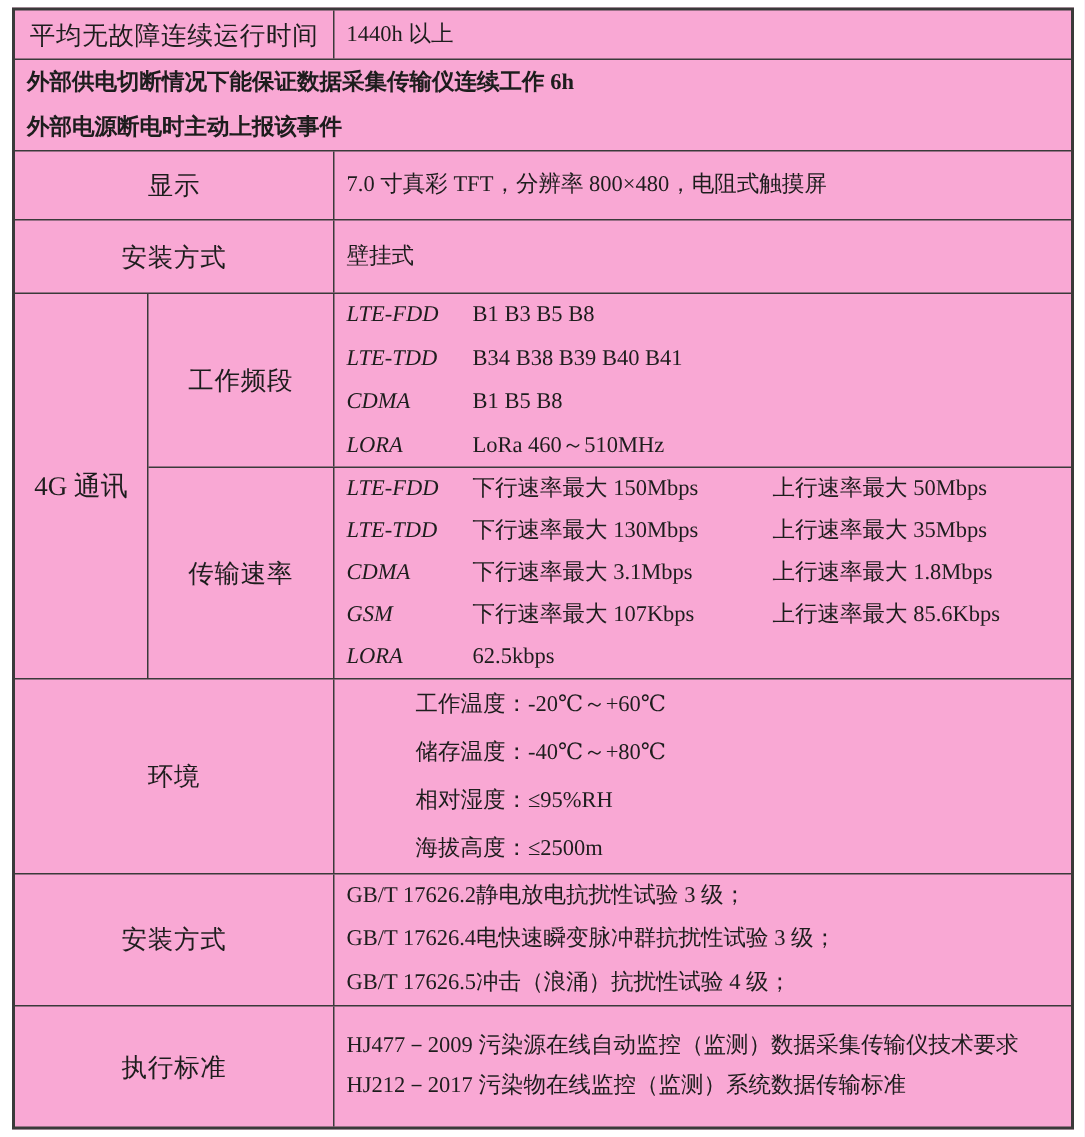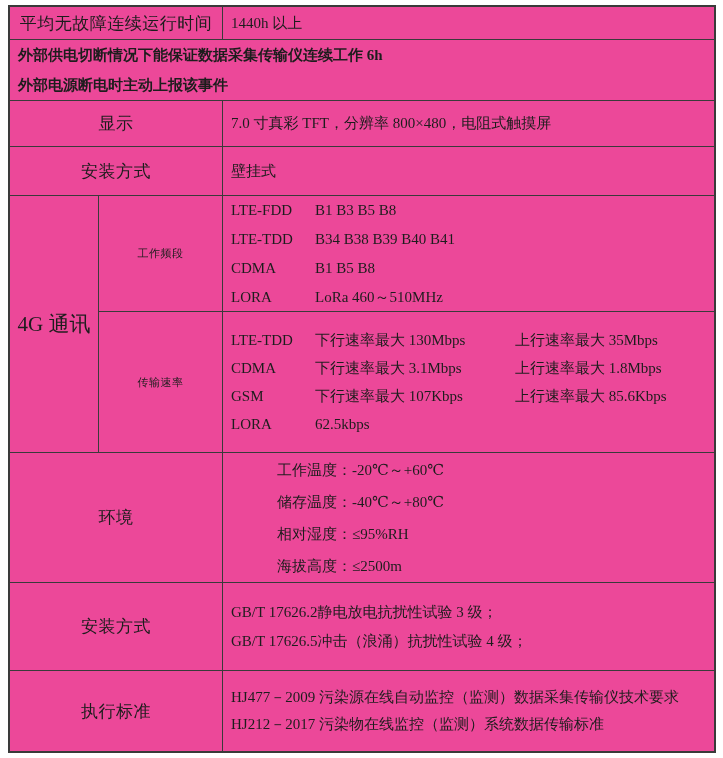--- a/index.html
+++ b/index.html
@@ -7,21 +7,21 @@
   body {
     font-family:"Liberation Serif","DejaVu Serif",serif;
     color:#1d1d1d;
     position:relative;
   }
   .spec-table {
     position:absolute; left:8px; top:5px;
     width:708px; height:748px;
     border:2px solid #3a3a3a;
     display:flex; flex-direction:column;
-    background:#ec4899;
+    background:#f9a8d4;
     justify-content:flex-end;
   }
   .trow { display:flex; flex-shrink:0; border-bottom:1px solid #3a3a3a; }
   .trow.last { border-bottom:none; flex:1; }
   .lbl {
     width:213px; flex-shrink:0;
     border-right:1px solid #3a3a3a;
     display:flex; align-items:center; justify-content:center;
     font-size:17px; text-align:center;
     letter-spacing:0.5px;
@@ -35,32 +35,32 @@
   .line { white-space:pre-wrap; line-height:29px; }
   .lh30 .line { line-height:30px;font-weight:bold; }
   .lh28 .line { line-height:28px; }
   .lh32 .line { line-height:32px;margin-left:46px; }
   .lh27 .line { line-height:27px; }
   
   .group-col {
     width:89px; flex-shrink:0;
     border-right:1px solid #3a3a3a;
     display:flex; align-items:center; justify-content:center;
-    font-size:21px;
+    font-size:18px;
   }
   .sub-rows { flex:1; min-width:0; display:flex; flex-direction:column; }
   .sub-row { display:flex; flex-shrink:0; border-bottom:1px solid #3a3a3a; }
   .sub-row.last { border-bottom:none; flex:1; }
   .sub-lbl {
     width:124px; flex-shrink:0;
     border-right:1px solid #3a3a3a;
     display:flex; align-items:center; justify-content:center;
-    font-size:11px; letter-spacing:0.5px;
+    font-size:17px; letter-spacing:0.5px;
   }
-  .proto { display:inline-block; width:84px; white-space:pre; }
+  .proto { display:inline-block; width:84px; white-space:pre;font-style:italic; }
   .down  { display:inline-block; min-width:200px; white-space:pre; }
   .up    { white-space:pre; }
 </style>
 </head>
 <body>
 
 <div class="spec-table">
 
   <div class="trow" style="height:33px">
     <div class="lbl">平均无故障连续运行时间</div>
@@ -100,20 +100,21 @@
           <div class="line"><span class="proto">LTE-FDD</span><span class="down">B1 B3 B5 B8</span></div>
           <div class="line"><span class="proto">LTE-TDD</span><span class="down">B34 B38 B39 B40 B41</span></div>
           <div class="line"><span class="proto">CDMA</span><span class="down">B1 B5 B8</span></div>
           <div class="line"><span class="proto">LORA</span><span class="down">LoRa 460～510MHz</span></div>
         </div>
       </div>
 
       <div class="sub-row last lh28">
         <div class="sub-lbl">传输速率</div>
         <div class="val">
+          <div class="line"><span class="proto">LTE-FDD</span><span class="down">下行速率最大 150Mbps</span><span class="up">上行速率最大 50Mbps</span></div>
           <div class="line"><span class="proto">LTE-TDD</span><span class="down">下行速率最大 130Mbps</span><span class="up">上行速率最大 35Mbps</span></div>
           <div class="line"><span class="proto">CDMA</span><span class="down">下行速率最大 3.1Mbps</span><span class="up">上行速率最大 1.8Mbps</span></div>
           <div class="line"><span class="proto">GSM</span><span class="down">下行速率最大 107Kbps</span><span class="up">上行速率最大 85.6Kbps</span></div>
           <div class="line"><span class="proto">LORA</span><span class="down">62.5kbps</span><span class="up"></span></div>
         </div>
       </div>
 
     </div>
   </div>
 
@@ -124,20 +125,21 @@
       <div class="line">储存温度：-40℃～+80℃</div>
       <div class="line">相对湿度：≤95%RH</div>
       <div class="line">海拔高度：≤2500m</div>
     </div>
   </div>
 
   <div class="trow" style="height:88px">
     <div class="lbl">安装方式</div>
     <div class="val">
       <div class="line">GB/T 17626.2静电放电抗扰性试验 3 级；</div>
+      <div class="line">GB/T 17626.4电快速瞬变脉冲群抗扰性试验 3 级；</div>
       <div class="line">GB/T 17626.5冲击（浪涌）抗扰性试验 4 级；</div>
     </div>
   </div>
 
   <div class="trow last lh27">
     <div class="lbl">执行标准</div>
     <div class="val">
       <div class="line">HJ477－2009 污染源在线自动监控（监测）数据采集传输仪技术要求</div>
       <div class="line">HJ212－2017 污染物在线监控（监测）系统数据传输标准</div>
     </div>

